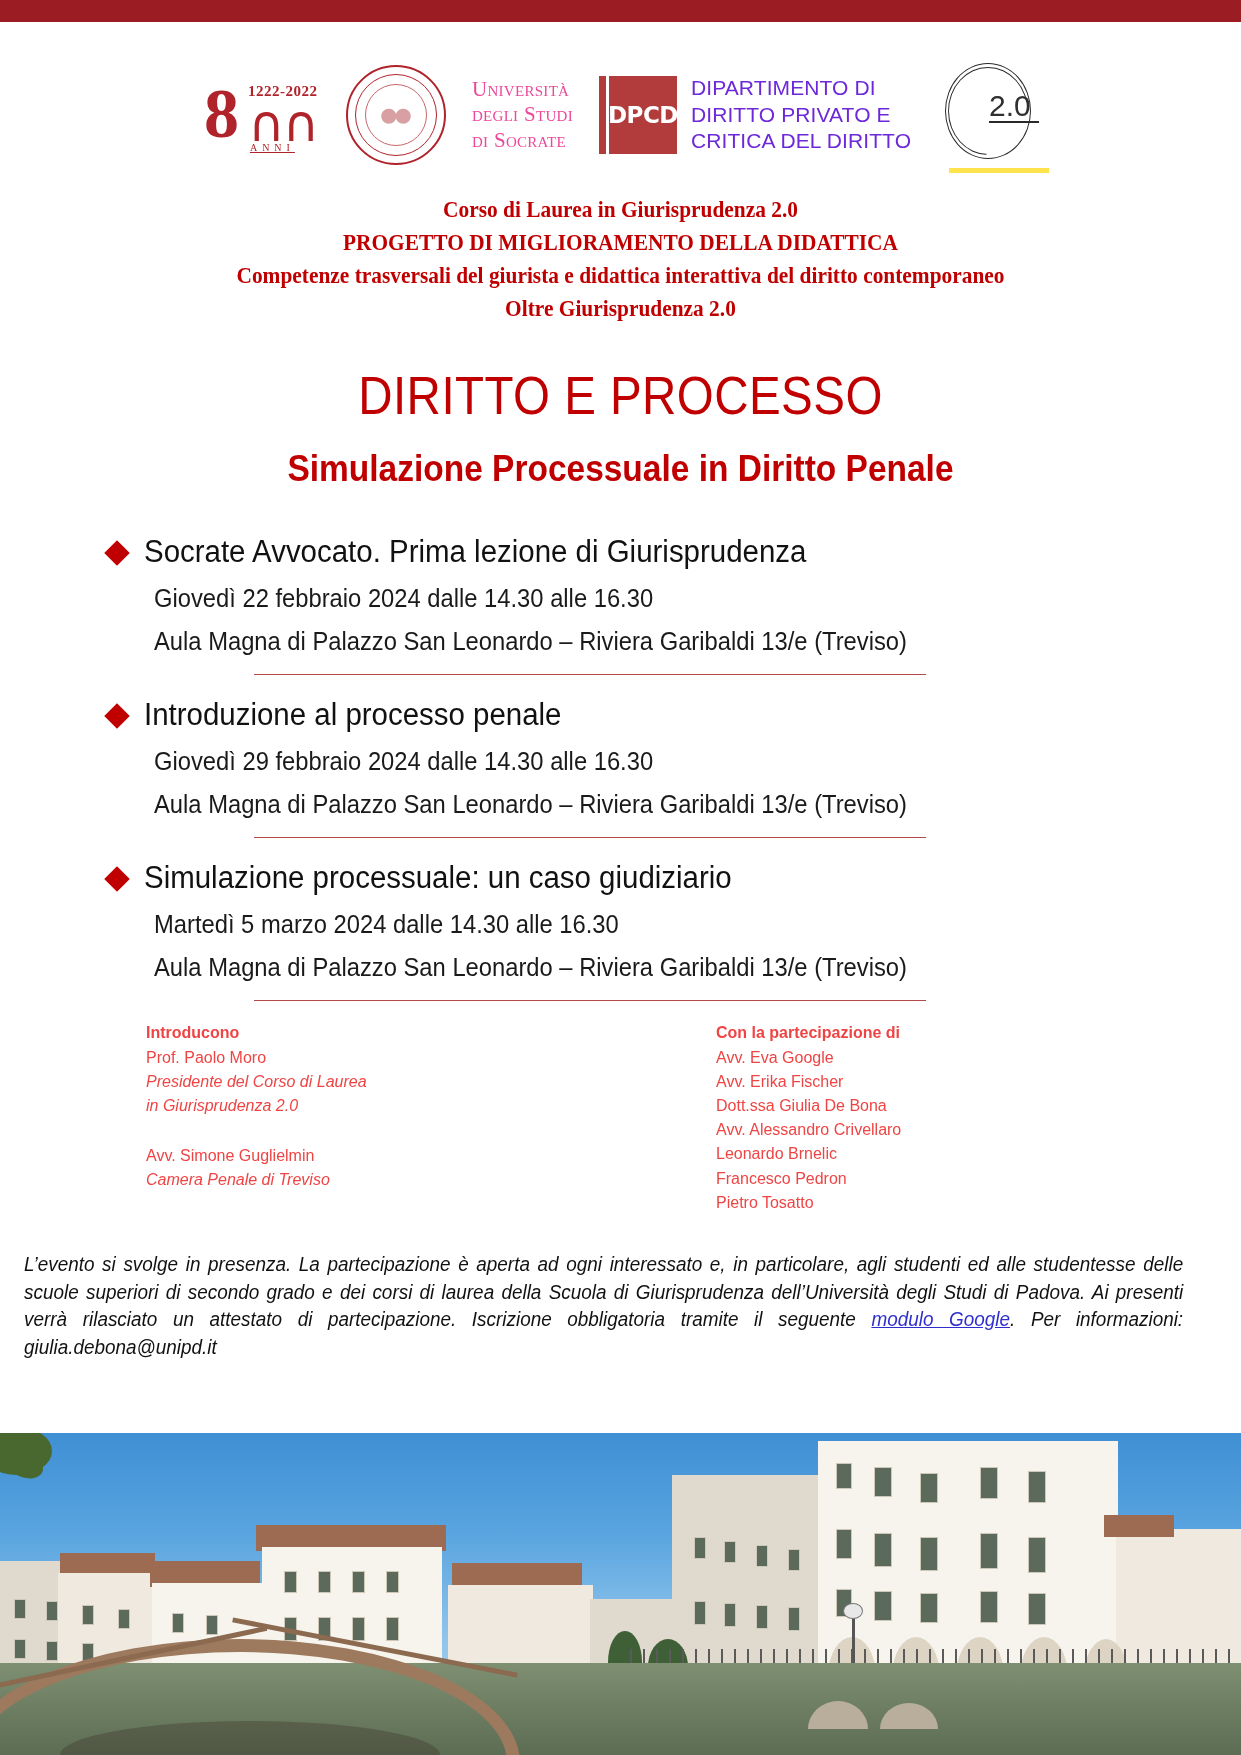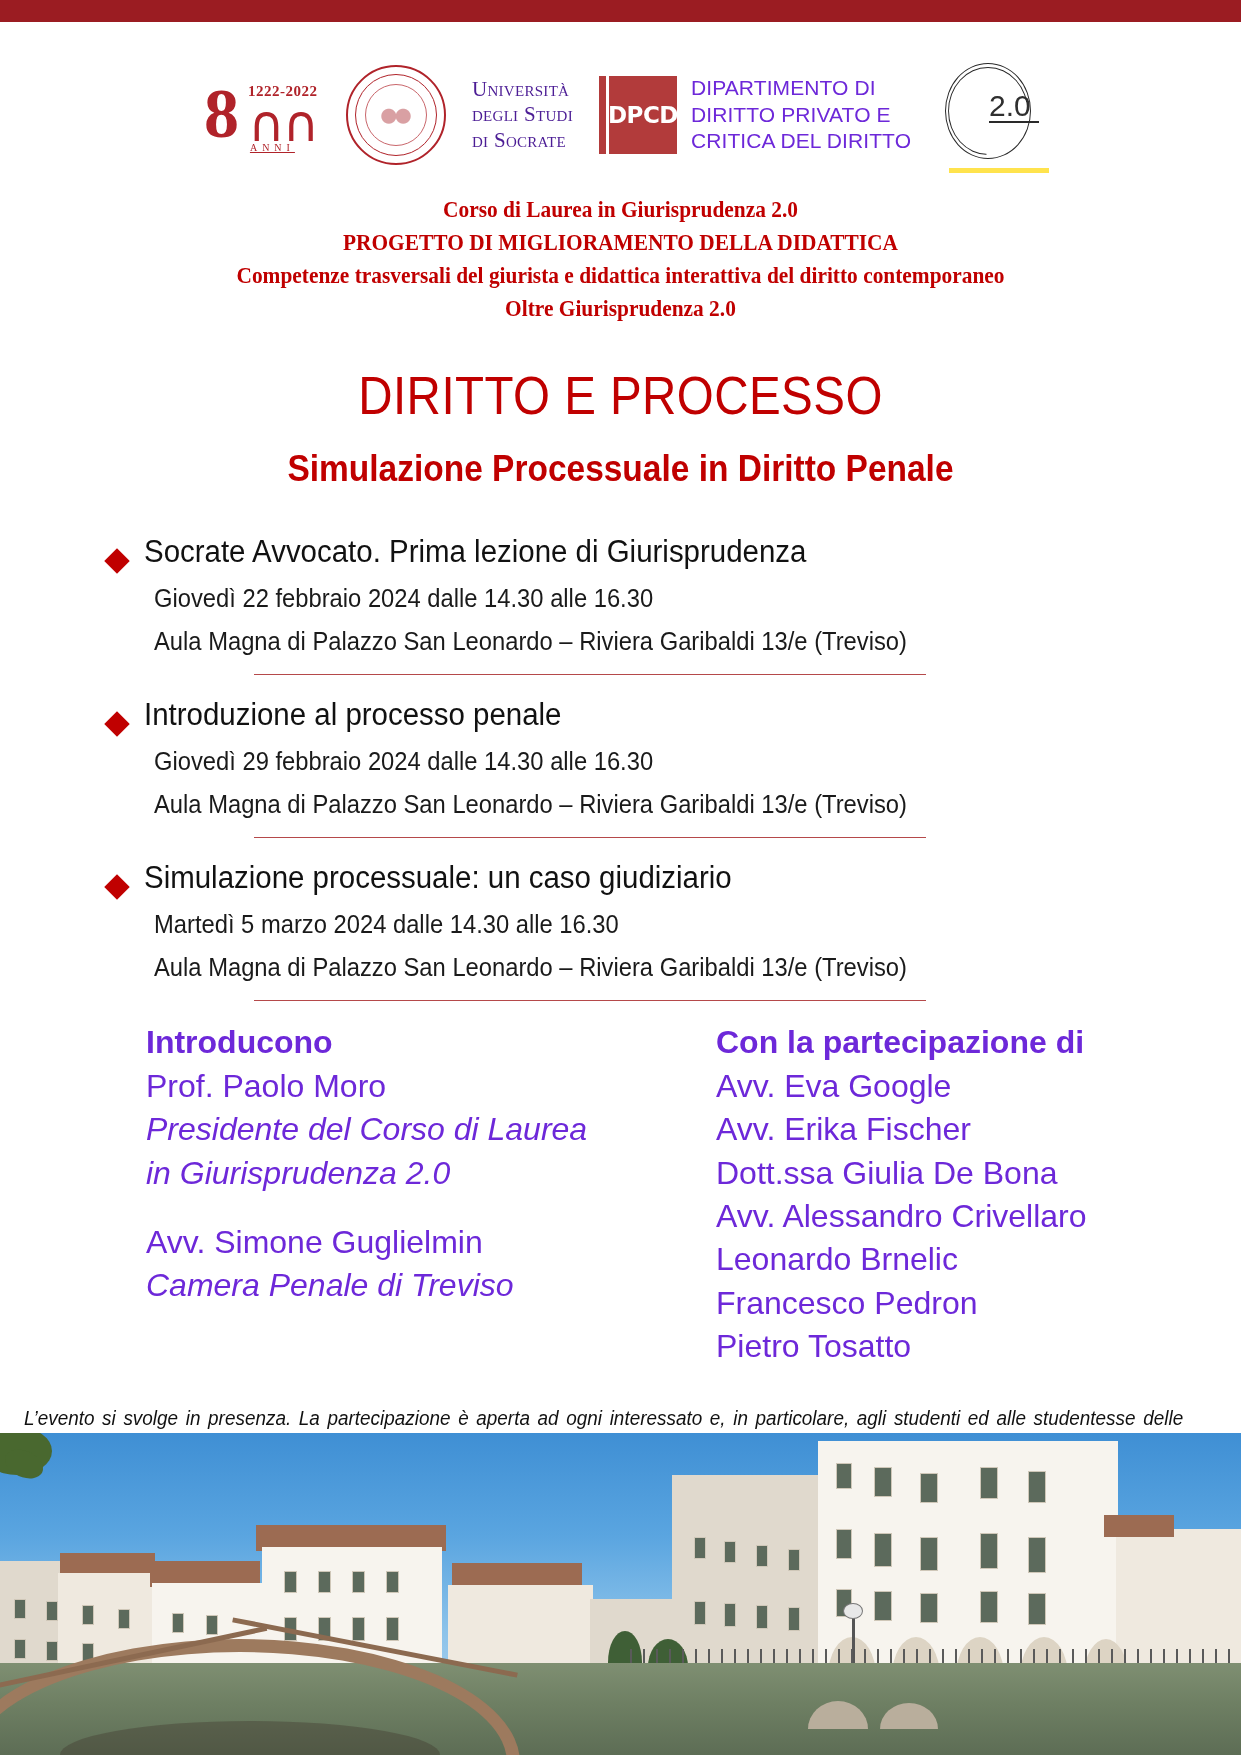--- a/index.html
+++ b/index.html
@@ -82,21 +82,21 @@
     position:absolute; inset:17px;
     border-radius:50%;
     border: 1px solid #c9666b;
     background:
       radial-gradient(circle at 38% 52%, #d9a0a3 0 7px, transparent 8px),
       radial-gradient(circle at 62% 52%, #d9a0a3 0 7px, transparent 8px);
   }
 
   .unipd-words {
     font-family: "Liberation Serif", serif;
-    color: #4c1d95;
+    color: #ec4899;
     font-size: 21px;
     line-height: 1.22;
     font-variant: small-caps;
     letter-spacing: .3px;
     font-weight: 400;
   }
 
   .dpcd-block { display:flex; align-items:center; gap:14px; }
   .dpcd-mark {
     width: 78px; height: 78px;
@@ -169,21 +169,21 @@
     font-weight:700;
     font-size:36px;
     margin-top: 22px;
     transform: scaleX(.93);
   }
 
   
   .sessions { margin: 44px 0 0 0; padding: 0 0 0 108px; }
   .session { margin-bottom: 6px; }
   .session-head {
-    display:flex; align-items:flex-end; gap:18px;
+    display:flex; align-items:center; gap:18px;
   }
   .diamond {
     width:18px; height:18px; background:#c00000;
     transform: rotate(45deg);
     flex:none;
     margin-top:2px;
   }
   .session-title {
     font-family:"Liberation Sans", sans-serif;
     font-size:31px;
@@ -205,21 +205,21 @@
     margin: 18px 0 22px 146px;
     width: 672px;
   }
 
   
   .credits {
     display:flex;
     padding: 0 0 0 146px;
     margin-top: 4px;
   }
-  .col { font-family:"Liberation Sans", sans-serif; font-size:32px; color:#6d28d9; line-height:1.20; }
+  .col { font-family:"Liberation Sans", sans-serif; font-size:16px; color:#ef4444; line-height:1.20; }
   .col-left { width: 570px; }
   .col-right { width: 430px; }
   .col .hdr { font-weight:700; margin-bottom:6px; }
   .col .row { margin-bottom:5px; }
   .col .ital { font-style: italic; }
   .spacer { height: 26px; }
 
   
   .footnote {
     margin: 34px 22px 0 24px;

